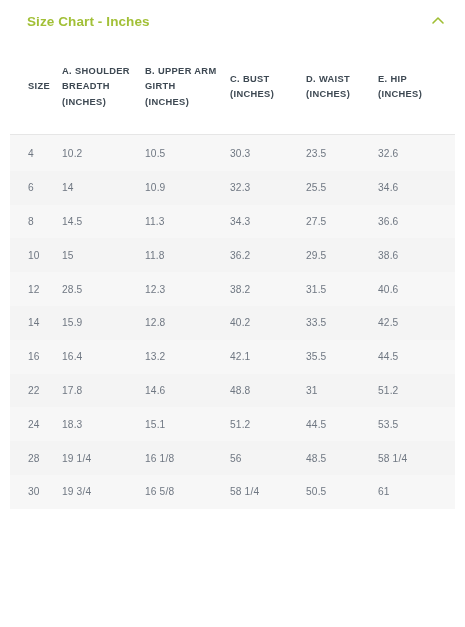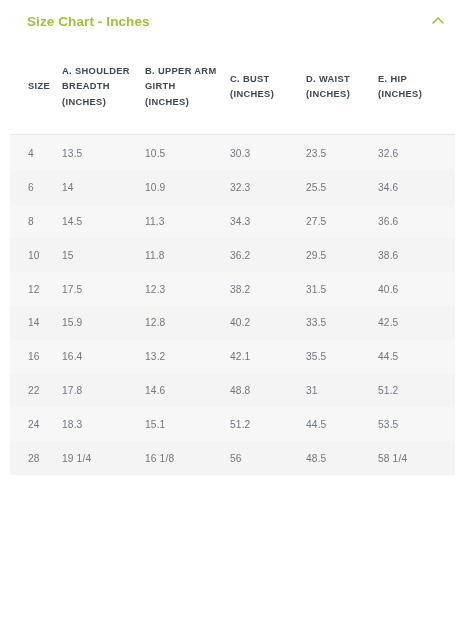--- a/index.html
+++ b/index.html
@@ -154,21 +154,21 @@
           <th>A. SHOULDER BREADTH (INCHES)</th>
           <th>B. UPPER ARM GIRTH (INCHES)</th>
           <th>C. BUST (INCHES)</th>
           <th>D. WAIST (INCHES)</th>
           <th>E. HIP (INCHES)</th>
         </tr>
       </thead>
       <tbody id="size-table-body">
           <tr>
             <td>4</td>
-            <td>13.5</td>
+            <td>10.2</td>
             <td>10.5</td>
             <td>30.3</td>
             <td>23.5</td>
             <td>32.6</td>
           </tr>
           <tr>
             <td>6</td>
             <td>14</td>
             <td>10.9</td>
             <td>32.3</td>
@@ -186,21 +186,21 @@
           <tr>
             <td>10</td>
             <td>15</td>
             <td>11.8</td>
             <td>36.2</td>
             <td>29.5</td>
             <td>38.6</td>
           </tr>
           <tr>
             <td>12</td>
-            <td>17.5</td>
+            <td>28.5</td>
             <td>12.3</td>
             <td>38.2</td>
             <td>31.5</td>
             <td>40.6</td>
           </tr>
           <tr>
             <td>14</td>
             <td>15.9</td>
             <td>12.8</td>
             <td>40.2</td>
@@ -232,17 +232,25 @@
             <td>53.5</td>
           </tr>
           <tr>
             <td>28</td>
             <td>19 1/4</td>
             <td>16 1/8</td>
             <td>56</td>
             <td>48.5</td>
             <td>58 1/4</td>
           </tr>
+          <tr>
+            <td>30</td>
+            <td>19 3/4</td>
+            <td>16 5/8</td>
+            <td>58 1/4</td>
+            <td>50.5</td>
+            <td>61</td>
+          </tr>
         </tbody>
     </table>
   </div>
 
 </div>
 
 </body></html>

